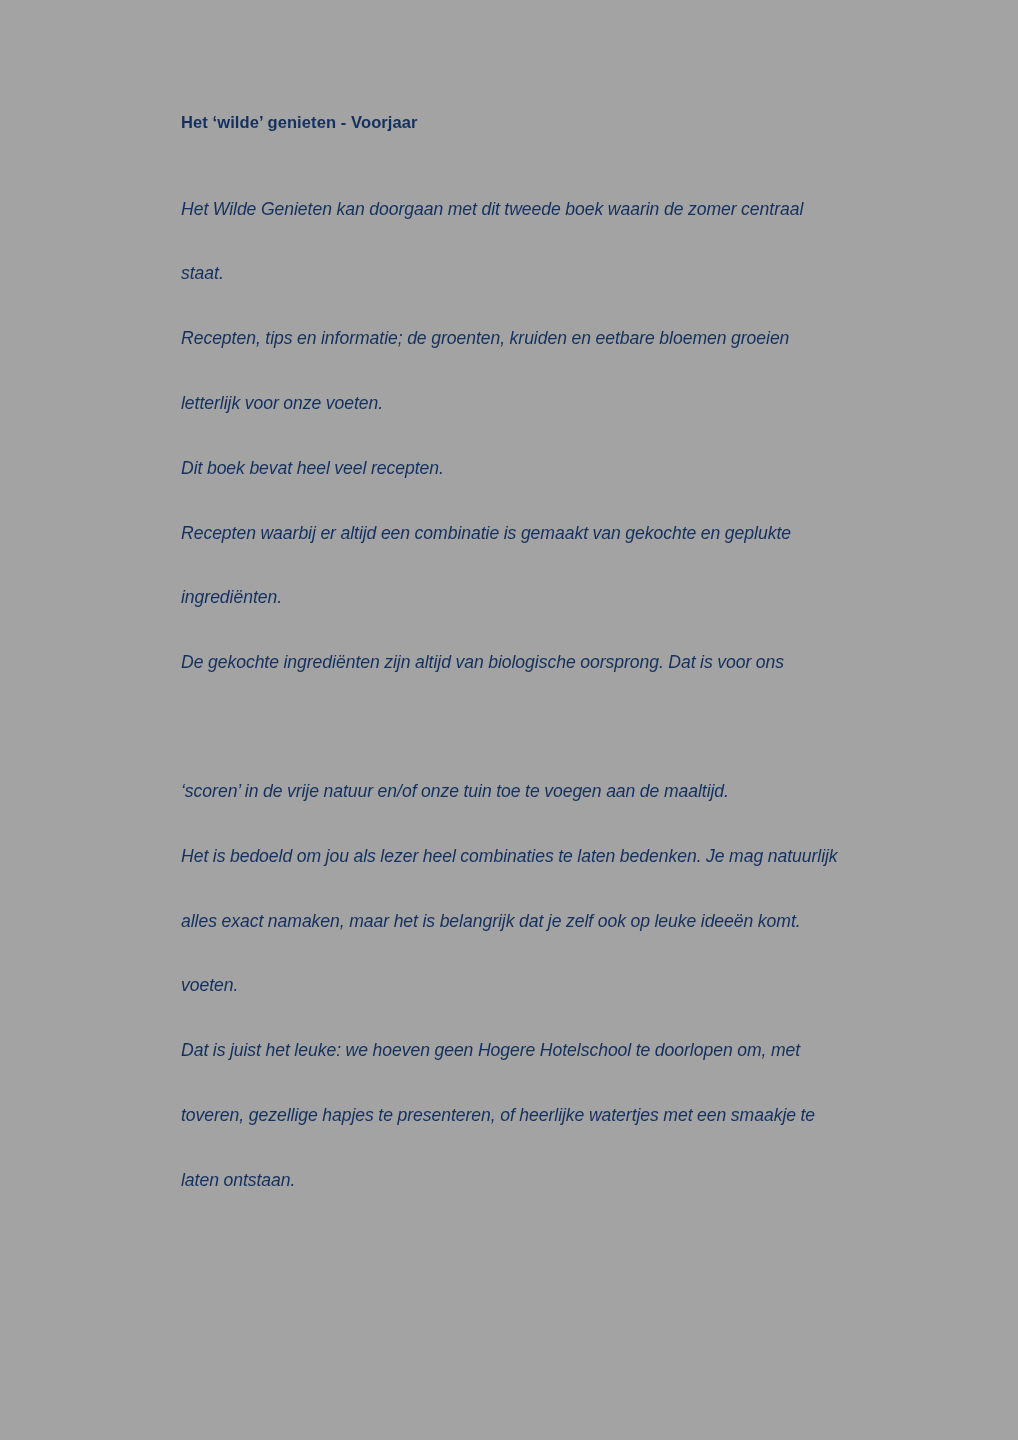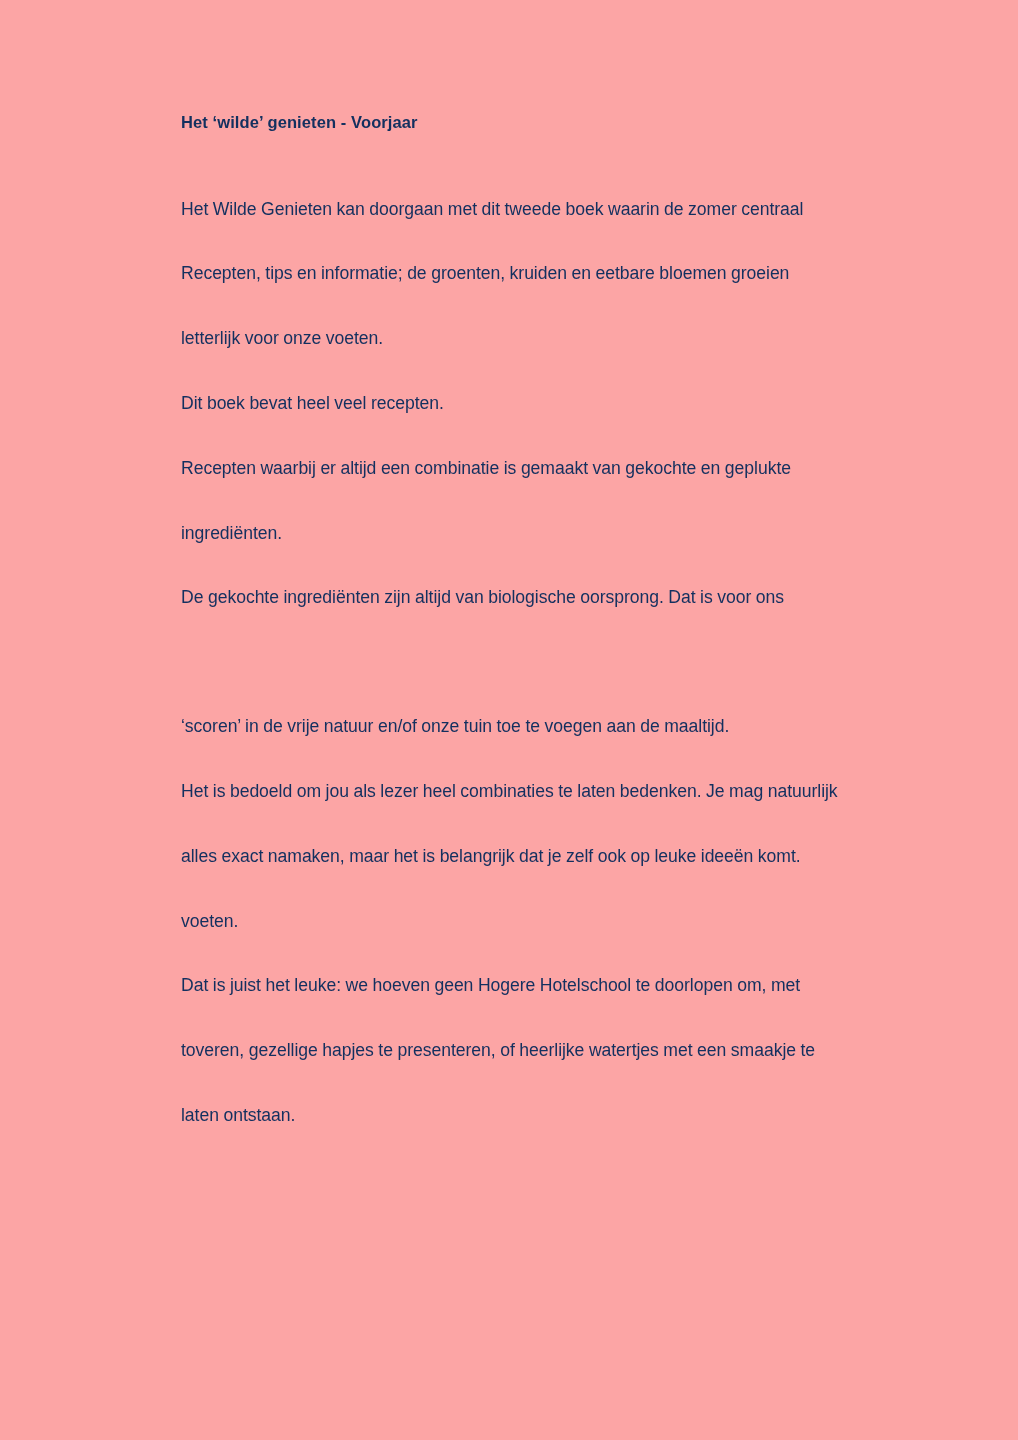--- a/index.html
+++ b/index.html
@@ -10,21 +10,21 @@
   body {
     width: 1018px;
     height: 1440px;
     position: relative;
     overflow: hidden;
     font-family: "Liberation Sans", sans-serif;
   }
   .page {
     position: absolute;
     inset: 0;
-    background: #fca5a5;
+    background: #a3a3a3;
   }
   .doc-body {
     position: absolute;
     left: 181px;
     top: 112px;
     width: 712px;
   }
   .doc-title {
     font-size: 16.5px;
     font-weight: bold;
@@ -47,34 +47,36 @@
     color: #13305f;
     line-height: 21.6px;
     letter-spacing: -0.05px;
     margin: 0;
     padding: 0;
     white-space: pre-wrap;
     word-spacing: -0.3px;
   }
   .para .line {
     display: block;
+    font-style: italic;
   }
 </style>
 </head>
 <body>
 
 <div class="page">
   <div class="doc-body">
 
     <h1 class="doc-title">Het ‘wilde’ genieten - Voorjaar</h1>
 
     <div class="para-gap"></div>
 
     <p class="para">
       <span class="line">Het Wilde Genieten kan doorgaan met dit tweede boek waarin de zomer centraal</span>
+      <span class="line">staat.</span>
       <span class="line">Recepten, tips en informatie; de groenten, kruiden en eetbare bloemen groeien</span>
       <span class="line">letterlijk voor onze voeten.</span>
       <span class="line">Dit boek bevat heel veel recepten.</span>
       <span class="line">Recepten waarbij er altijd een combinatie is gemaakt van gekochte en geplukte</span>
       <span class="line">ingrediënten.</span>
       <span class="line">De gekochte ingrediënten zijn altijd van biologische oorsprong. Dat is voor ons</span>
     </p>
 
     <div class="para-gap-sm"></div>
 

